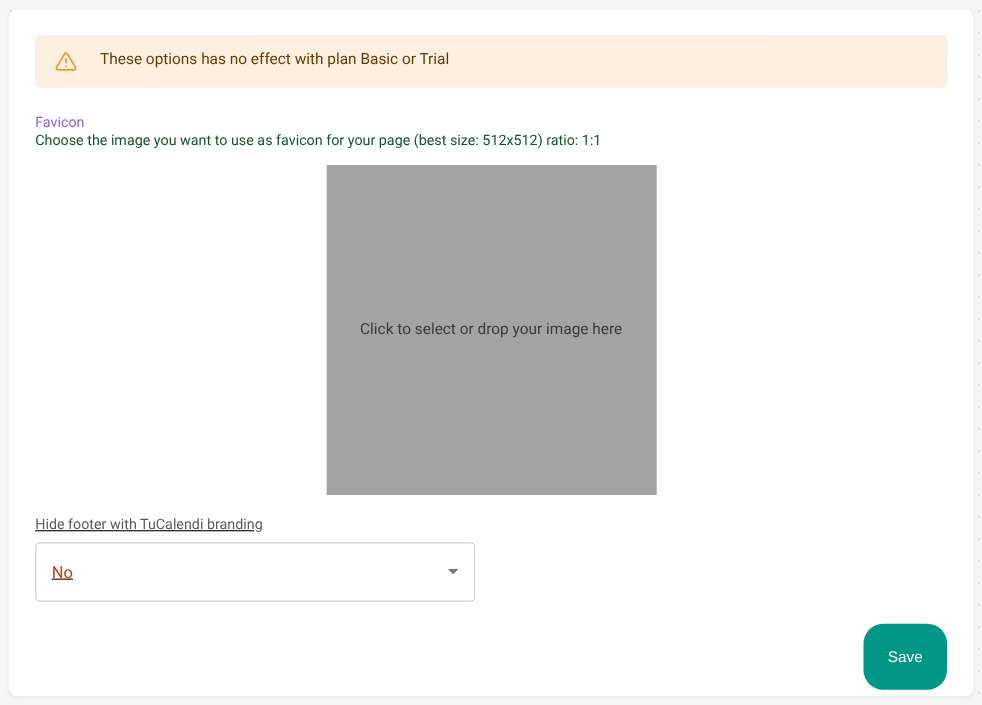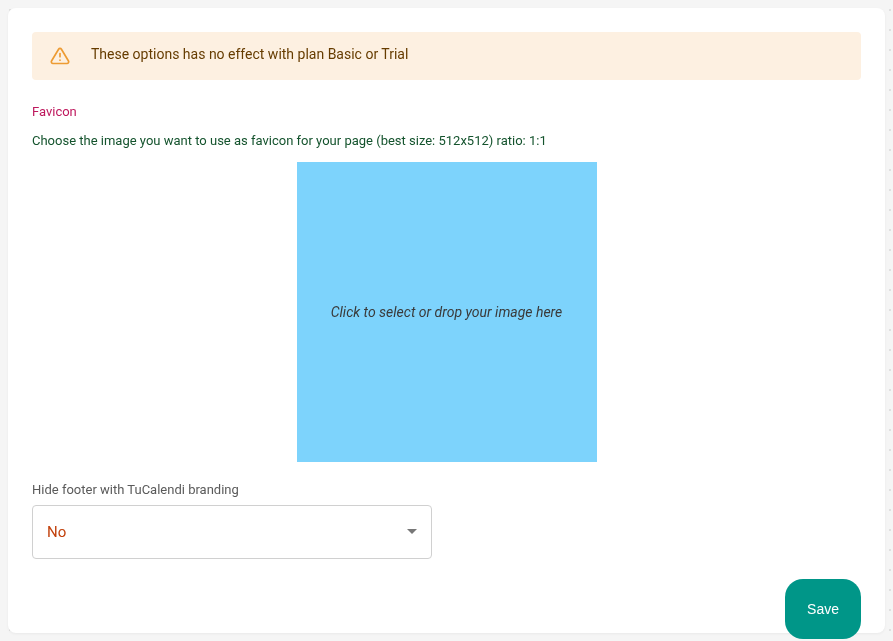--- a/index.html
+++ b/index.html
@@ -40,51 +40,51 @@
       height: 20px;
       display: flex;
       align-items: center;
       justify-content: center;
     }
     .alert-text {
       color: #663c00;
       font-size: 14px;
     }
     .field-label {
-      color: #be185d;
+      color: #8b5cf6;
       font-size: 13px;
-      margin-bottom: 14px;
+      margin-bottom: 2px;
     }
     .field-hint {
       color: #14532d;
       font-size: 13px;
       margin-bottom: 14px;
     }
     .dropzone-wrap {
       display: flex;
       justify-content: center;
       margin-bottom: 20px;
     }
     .dropzone {
       width: 300px;
       height: 300px;
-      background: #7dd3fc;
+      background: #a3a3a3;
       display: flex;
       align-items: center;
       justify-content: center;
       cursor: pointer;
-      font-style: italic;
     }
     .dropzone-text {
       color: #3a3a3a;
       font-size: 14px;
       text-align: center;
     }
     .select-group {
       margin-bottom: 20px;
+      text-decoration: underline;
     }
     .select-label {
       color: #5a5a5a;
       font-size: 13px;
       margin-bottom: 8px;
       display: block;
     }
     .select {
       position: relative;
       width: 400px;

